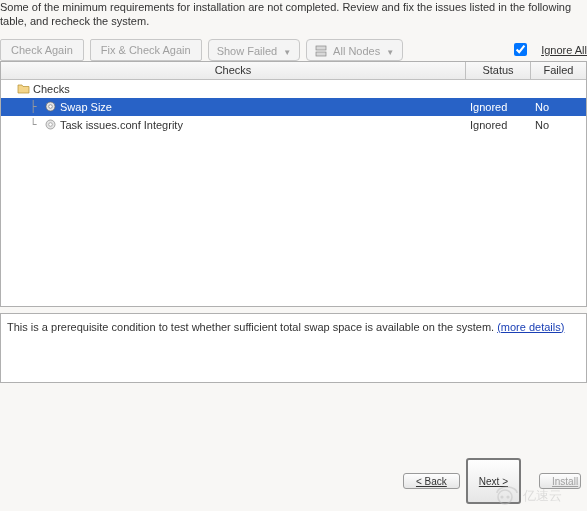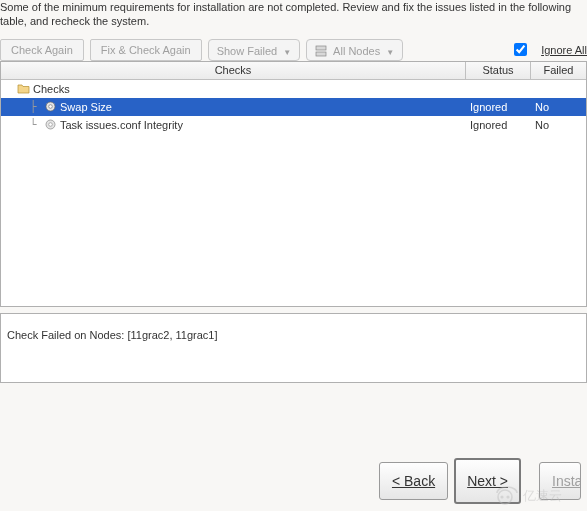--- a/index.html
+++ b/index.html
@@ -158,24 +158,24 @@
     right: 6px;
     display: flex;
     gap: 6px;
     align-items: center;
   }
   .nav-btn {
     border: 1px solid #9a9a9a;
     background: linear-gradient(#fefefe,#e6e6e6);
     border-radius: 3px;
     padding: 4px 12px;
-    font-size: 14px;
+    font-size: 10px;
     color: #333;
     text-decoration: underline;
-    height: 38px;
+    height: 16px;
     display: inline-flex;
     align-items: center;
     cursor: pointer;
   }
   .nav-btn.default {
     border: 2px solid #7a7a7a;
     padding: 21px 11px;
     text-align: center;
   }
   .nav-btn.disabled {
@@ -268,22 +268,24 @@
           </span>
           <span>Task issues.conf Integrity</span>
         </div>
         <div class="status-cell">Ignored</div>
         <div class="fix-cell">No</div>
       </div>
     </div>
   </div>
 
   <div class="detail-box">
+    <div>
+      <span>This is a prerequisite condition to test whether sufficient total swap space is available on the system. </span><a class="more-details">(more details)</a>
+    </div>
     <div style="height:8px"></div>
-    <div>Check Failed on Nodes: [11grac2, 11grac1]</div>
   </div>
 </div>
 
 <div class="nav-footer">
   <button class="nav-btn">&lt; Back</button>
   <button class="nav-btn default">Next &gt;</button>
   <span style="width:6px"></span>
   <button class="nav-btn disabled" style="width:42px;overflow:hidden">Install</button>
 </div>
 

